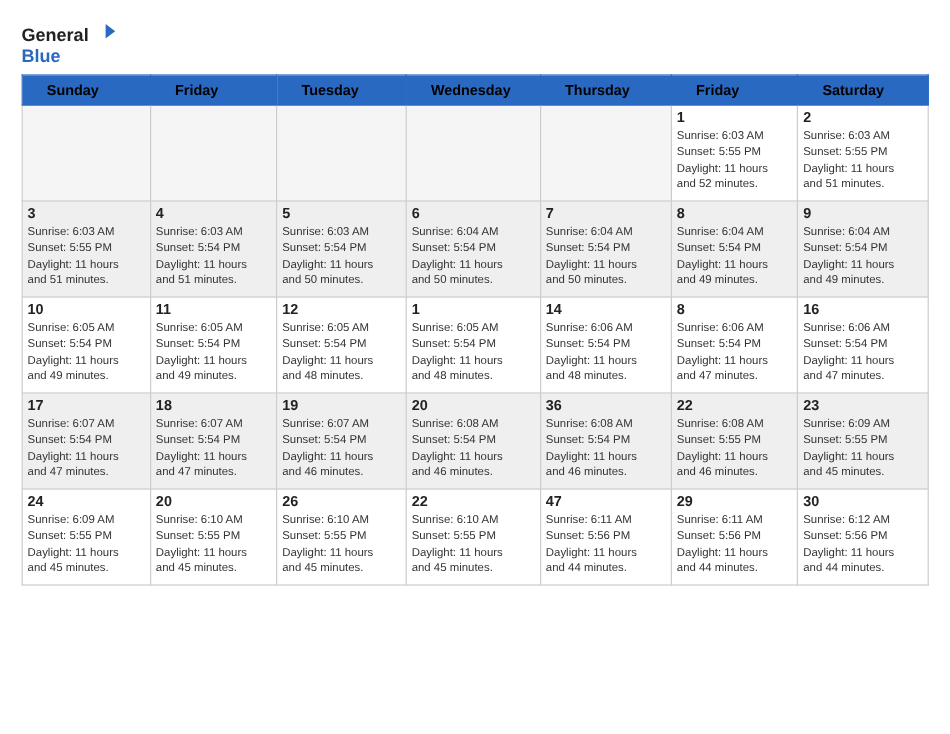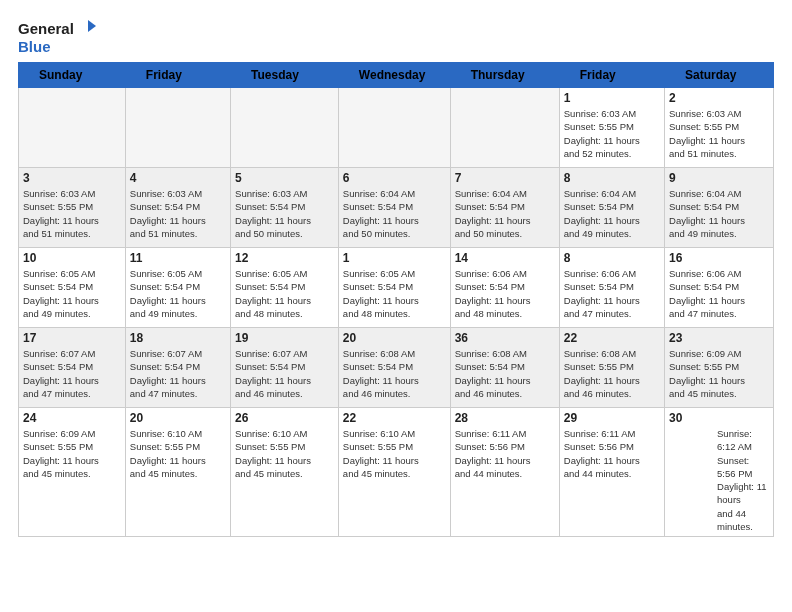--- a/index.html
+++ b/index.html
@@ -316,36 +316,36 @@
 and 45 minutes.</div>
           </td>
           <td>
             <span class="day-num">22</span>
             <div class="day-info" style="white-space: pre-line;">Sunrise: 6:10 AM
 Sunset: 5:55 PM
 Daylight: 11 hours
 and 45 minutes.</div>
           </td>
           <td>
-            <span class="day-num">28</span>
+            <span class="day-num">47</span>
             <div class="day-info" style="white-space: pre-line;">Sunrise: 6:11 AM
 Sunset: 5:56 PM
 Daylight: 11 hours
 and 44 minutes.</div>
           </td>
           <td>
             <span class="day-num">29</span>
             <div class="day-info" style="white-space: pre-line;">Sunrise: 6:11 AM
 Sunset: 5:56 PM
 Daylight: 11 hours
 and 44 minutes.</div>
           </td>
           <td>
             <span class="day-num">30</span>
-            <div class="day-info" style="white-space: pre-line; margin-left: 48px;">Sunrise: 6:12 AM
+            <div class="day-info" style="white-space: pre-line;">Sunrise: 6:12 AM
 Sunset: 5:56 PM
 Daylight: 11 hours
 and 44 minutes.</div>
           </td>
         </tr>
       </tbody>
   </table>
 </div>
 
 </body></html>

